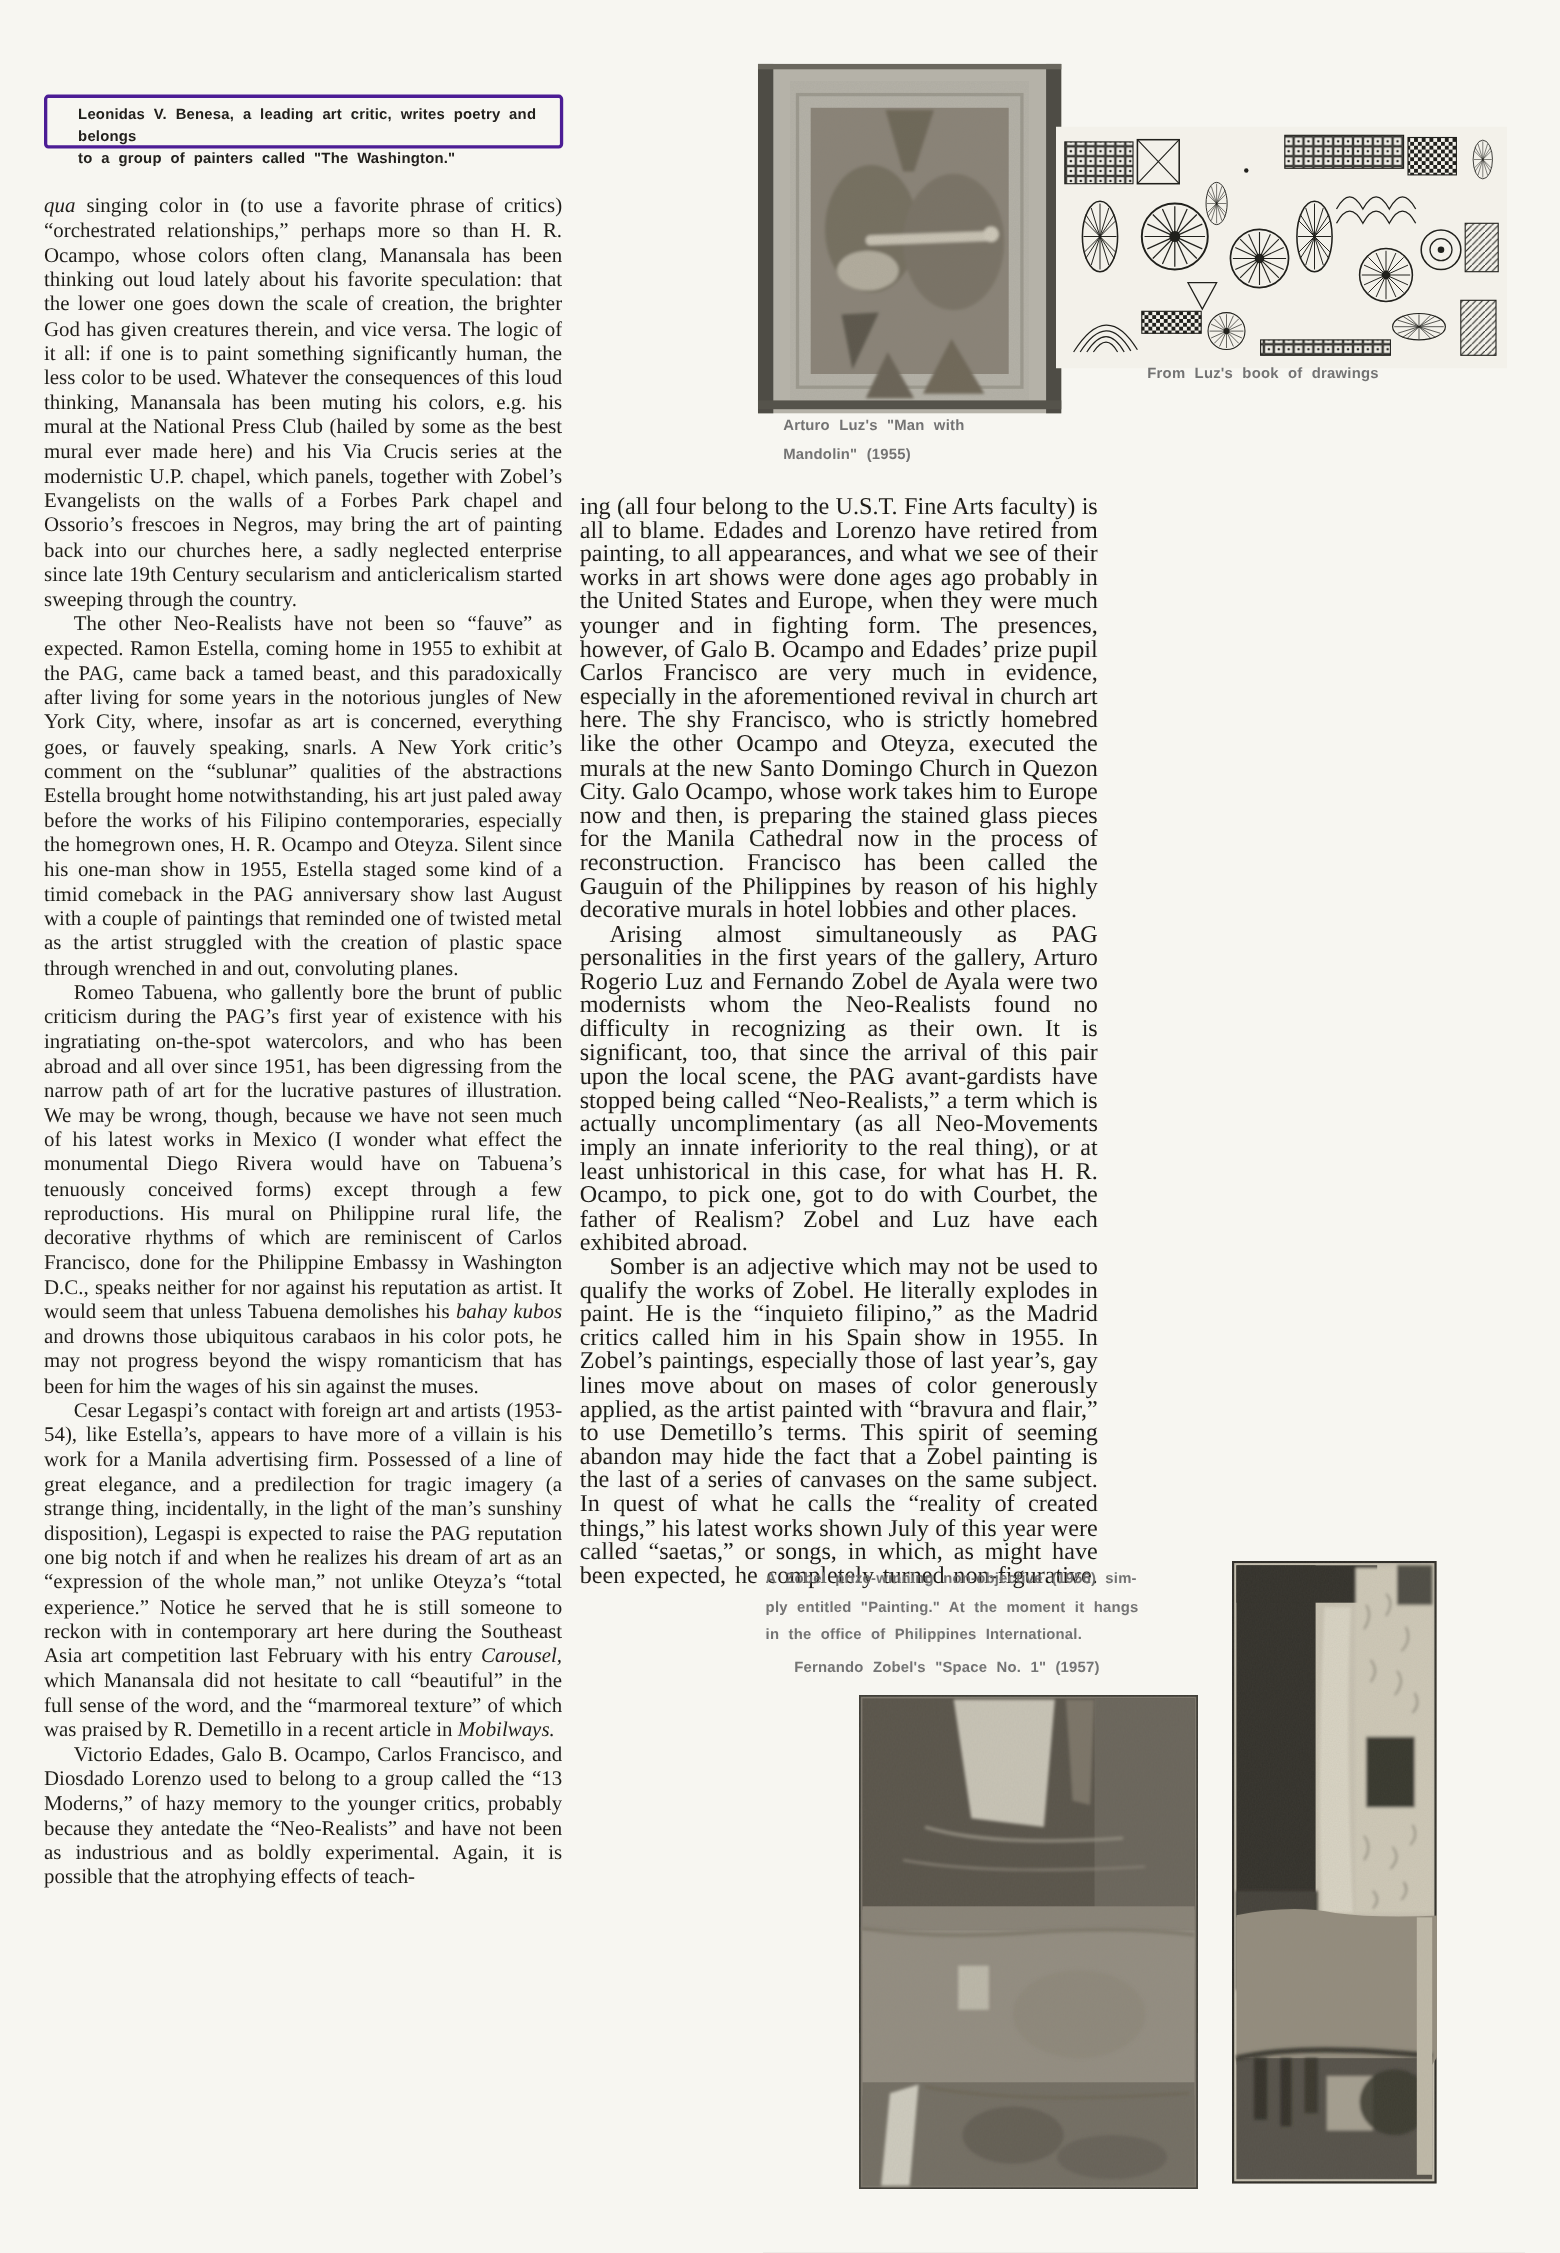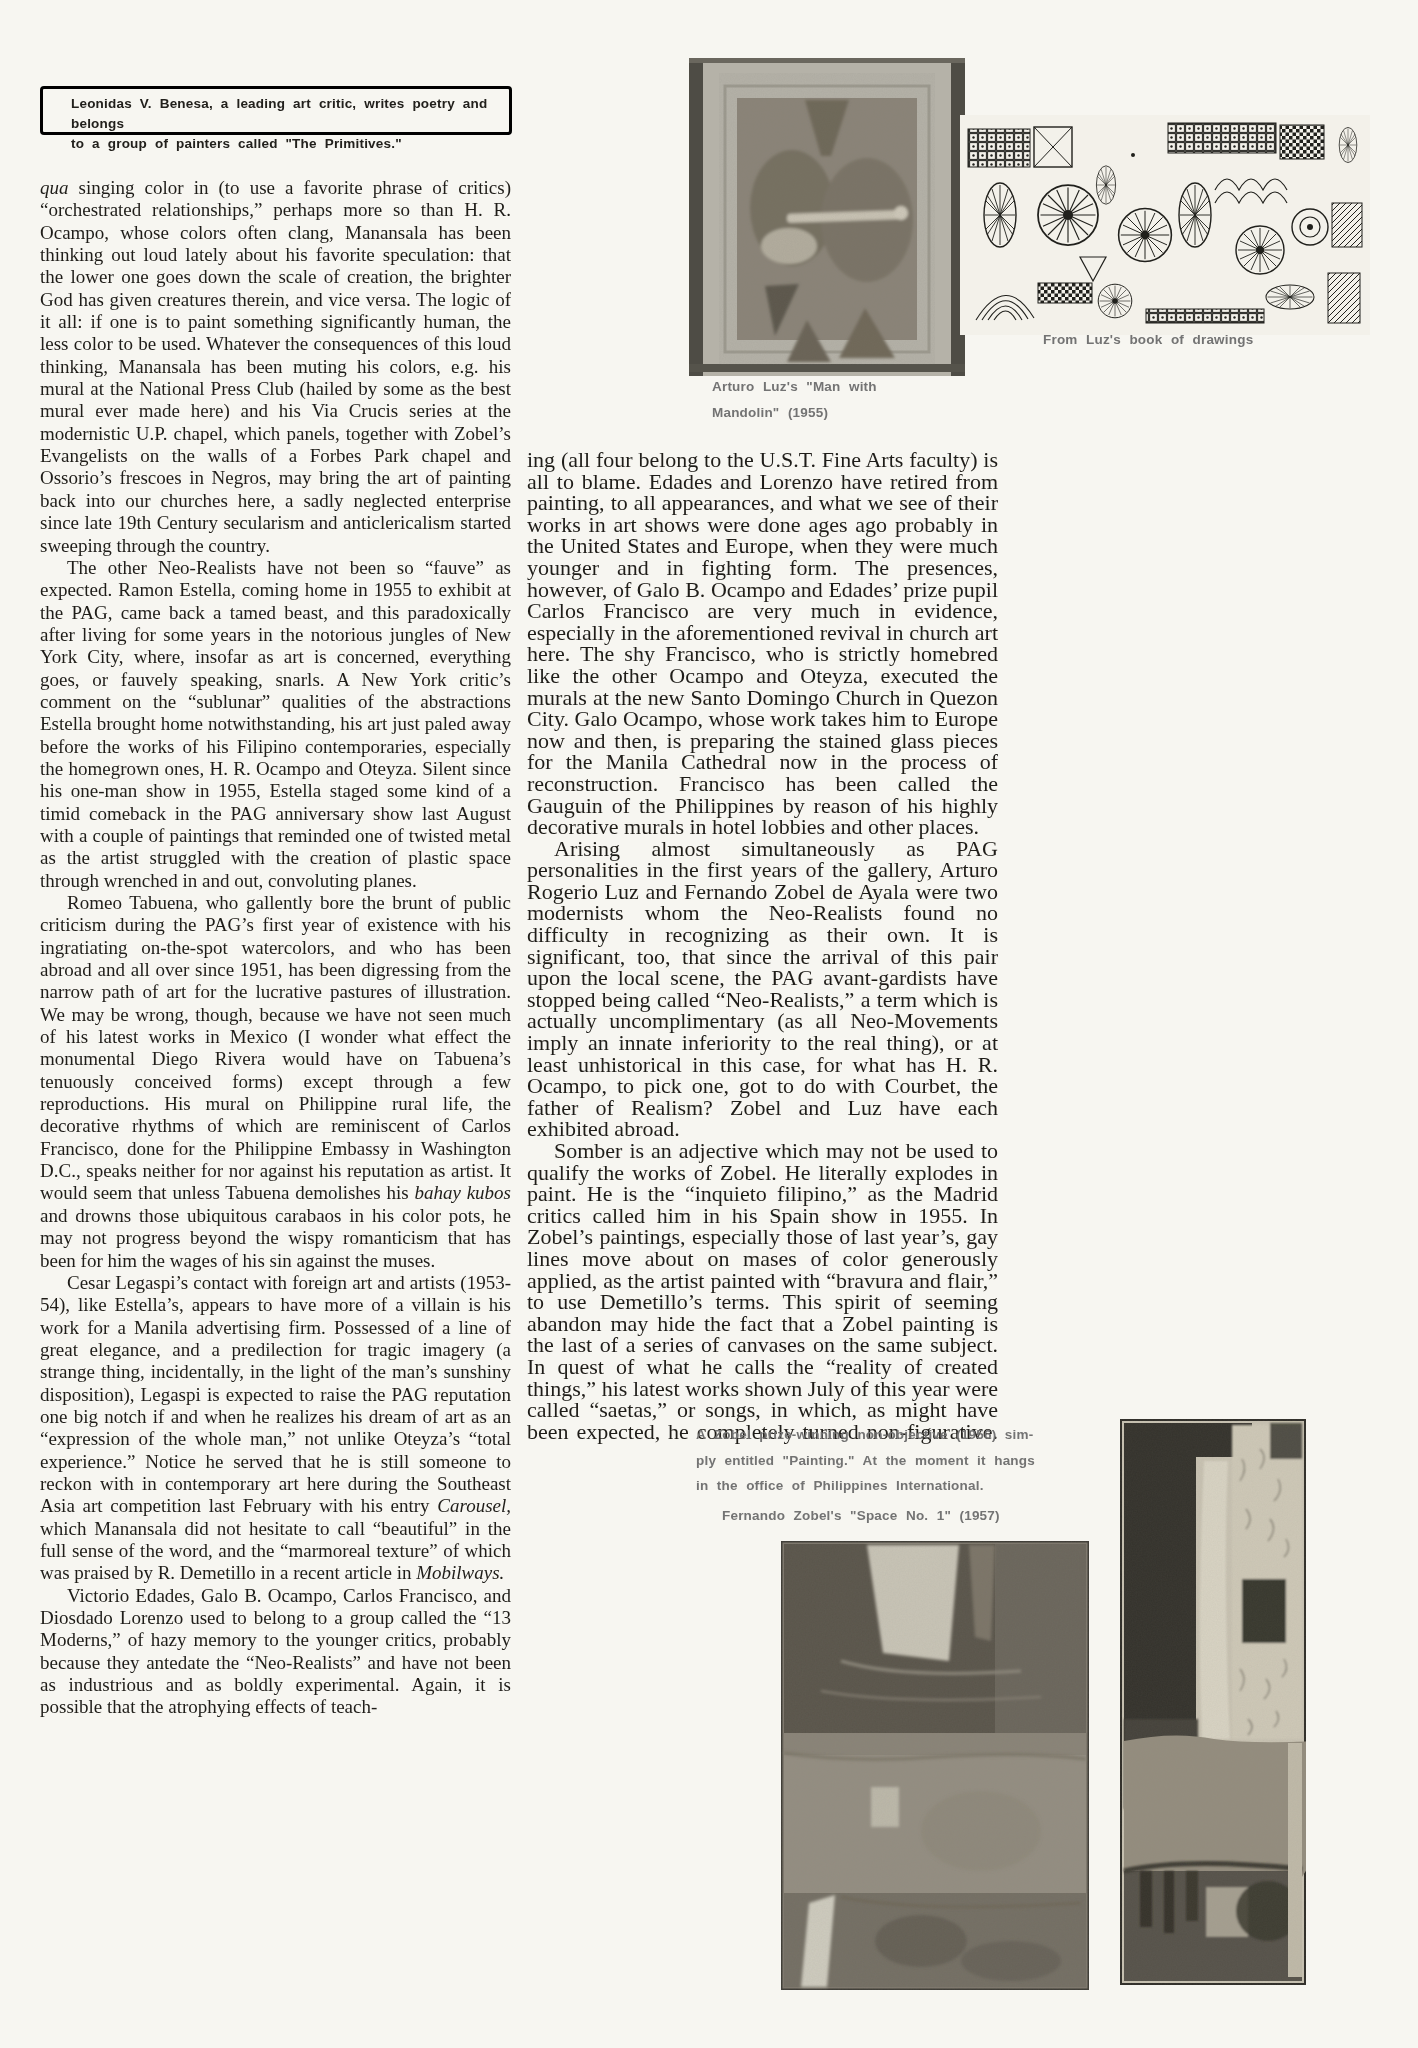--- a/index.html
+++ b/index.html
@@ -4,21 +4,21 @@
 <style>
   html,body{margin:0;padding:0;background:#dddbd5;}
   .page{
     position:relative; width:1418px; height:2048px; margin:0 auto;
     background:#f7f6f1; color:#1f1d19; overflow:hidden;
     font-family:"Liberation Serif", serif;
   }
   
   .headerbox{
     position:absolute; left:40px; top:86px; width:438px; height:38px;
-    border:3px solid #000000; border-radius:4px;
+    border:3px solid #4c1d95; border-radius:4px;
     padding:5px 0 0 28px;
     font-family:"Liberation Sans", sans-serif; font-weight:bold;
     font-size:13.5px; line-height:20px; letter-spacing:.2px; word-spacing:4px;
     color:#22201c;
   }
   
   .col{
     position:absolute; text-align:justify; overflow:hidden;
     hyphens:auto; -webkit-hyphens:auto;
   }
@@ -40,21 +40,21 @@
   .fig{position:absolute;}
   .fig svg{display:block;}
 </style>
 </head>
 <body>
 
 <div class="page" style="background: rgb(247, 246, 241); color: rgb(31, 29, 25);">
 
   <div class="headerbox">
     <div>Leonidas V. Benesa, a leading art critic, writes poetry and belongs</div>
-    <div>to a group of painters called "The Primitives."</div>
+    <div>to a group of painters called "The Washington."</div>
   </div>
 
   <div class="col col-left">
       <p class="noind"><em>qua</em><span> singing color in (to use a favorite phrase of critics) “orchestrated relationships,” perhaps more so than H. R. Ocampo, whose colors often clang, Manansala has been thinking out loud lately about his favorite speculation: that the lower one goes down the scale of creation, the brighter God has given creatures therein, and vice versa. The logic of it all: if one is to paint something significantly human, the less color to be used. Whatever the consequences of this loud thinking, Manansala has been muting his colors, e.g. his mural at the National Press Club (hailed by some as the best mural ever made here) and his Via Crucis series at the modernistic U.P. chapel, which panels, together with Zobel’s Evangelists on the walls of a Forbes Park chapel and Ossorio’s frescoes in Negros, may bring the art of painting back into our churches here, a sadly neglected enterprise since late 19th Century secularism and anticlericalism started sweeping through the country.</span></p>
       <p><span>The other Neo-Realists have not been so “fauve” as expected. Ramon Estella, coming home in 1955 to exhibit at the PAG, came back a tamed beast, and this paradoxically after living for some years in the notorious jungles of New York City, where, insofar as art is concerned, everything goes, or fauvely speaking, snarls. A New York critic’s comment on the “sublunar” qualities of the abstractions Estella brought home notwithstanding, his art just paled away before the works of his Filipino contemporaries, especially the homegrown ones, H. R. Ocampo and Oteyza. Silent since his one-man show in 1955, Estella staged some kind of a timid comeback in the PAG anniversary show last August with a couple of paintings that reminded one of twisted metal as the artist struggled with the creation of plastic space through wrenched in and out, convoluting planes.</span></p>
       <p><span>Romeo Tabuena, who gallently bore the brunt of public criticism during the PAG’s first year of existence with his ingratiating on-the-spot watercolors, and who has been abroad and all over since 1951, has been digressing from the narrow path of art for the lucrative pastures of illustration. We may be wrong, though, because we have not seen much of his latest works in Mexico (I wonder what effect the monumental Diego Rivera would have on Tabuena’s tenuously conceived forms) except through a few reproductions. His mural on Philippine rural life, the decorative rhythms of which are reminiscent of Carlos Francisco, done for the Philippine Embassy in Washington D.C., speaks neither for nor against his reputation as artist. It would seem that unless Tabuena demolishes his </span><em>bahay kubos</em><span> and drowns those ubiquitous carabaos in his color pots, he may not progress beyond the wispy romanticism that has been for him the wages of his sin against the muses.</span></p>
       <p><span>Cesar Legaspi’s contact with foreign art and artists (1953-54), like Estella’s, appears to have more of a villain is his work for a Manila advertising firm. Possessed of a line of great elegance, and a predilection for tragic imagery (a strange thing, incidentally, in the light of the man’s sunshiny disposition), Legaspi is expected to raise the PAG reputation one big notch if and when he realizes his dream of art as an “expression of the whole man,” not unlike Oteyza’s “total experience.” Notice he served that he is still someone to reckon with in contemporary art here during the Southeast Asia art competition last February with his entry </span><em>Carousel,</em><span> which Manansala did not hesitate to call “beautiful” in the full sense of the word, and the “marmoreal texture” of which was praised by R. Demetillo in a recent article in </span><em>Mobilways.</em></p>
       <p><span>Victorio Edades, Galo B. Ocampo, Carlos Francisco, and Diosdado Lorenzo used to belong to a group called the “13 Moderns,” of hazy memory to the younger critics, probably because they antedate the “Neo-Realists” and have not been as industrious and as boldly experimental. Again, it is possible that the atrophying effects of teach-</span></p>
     </div>
 

